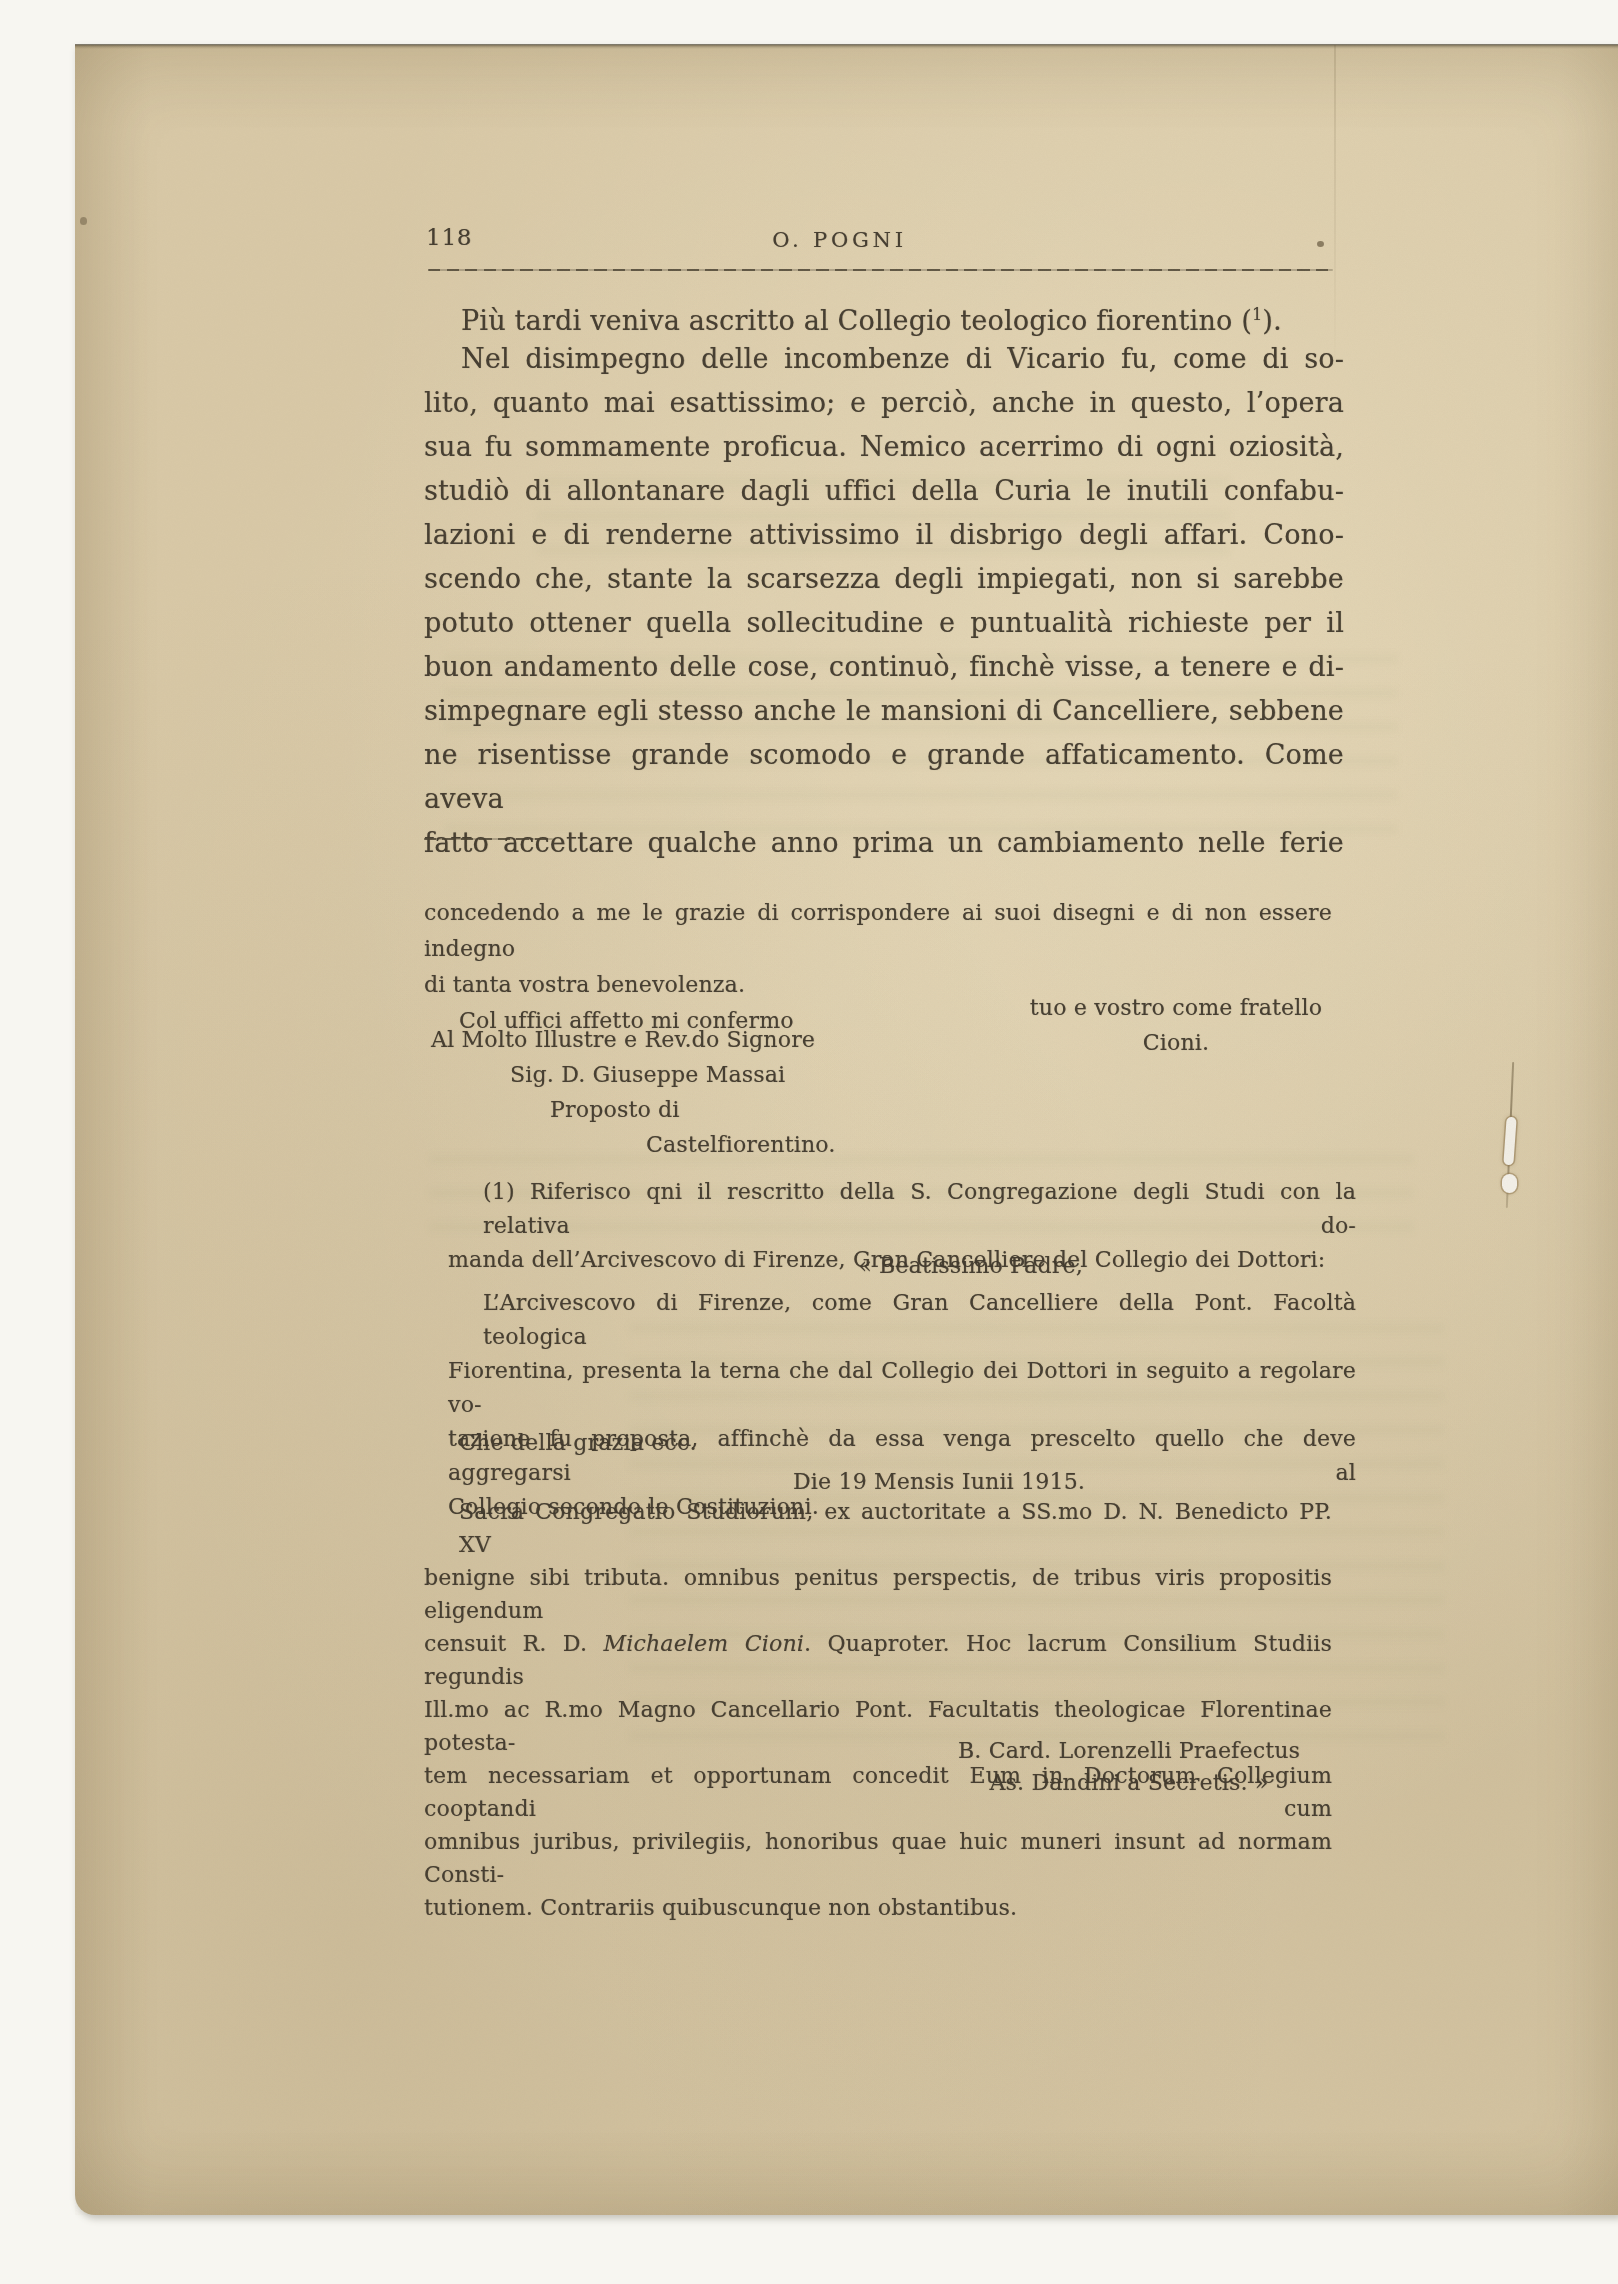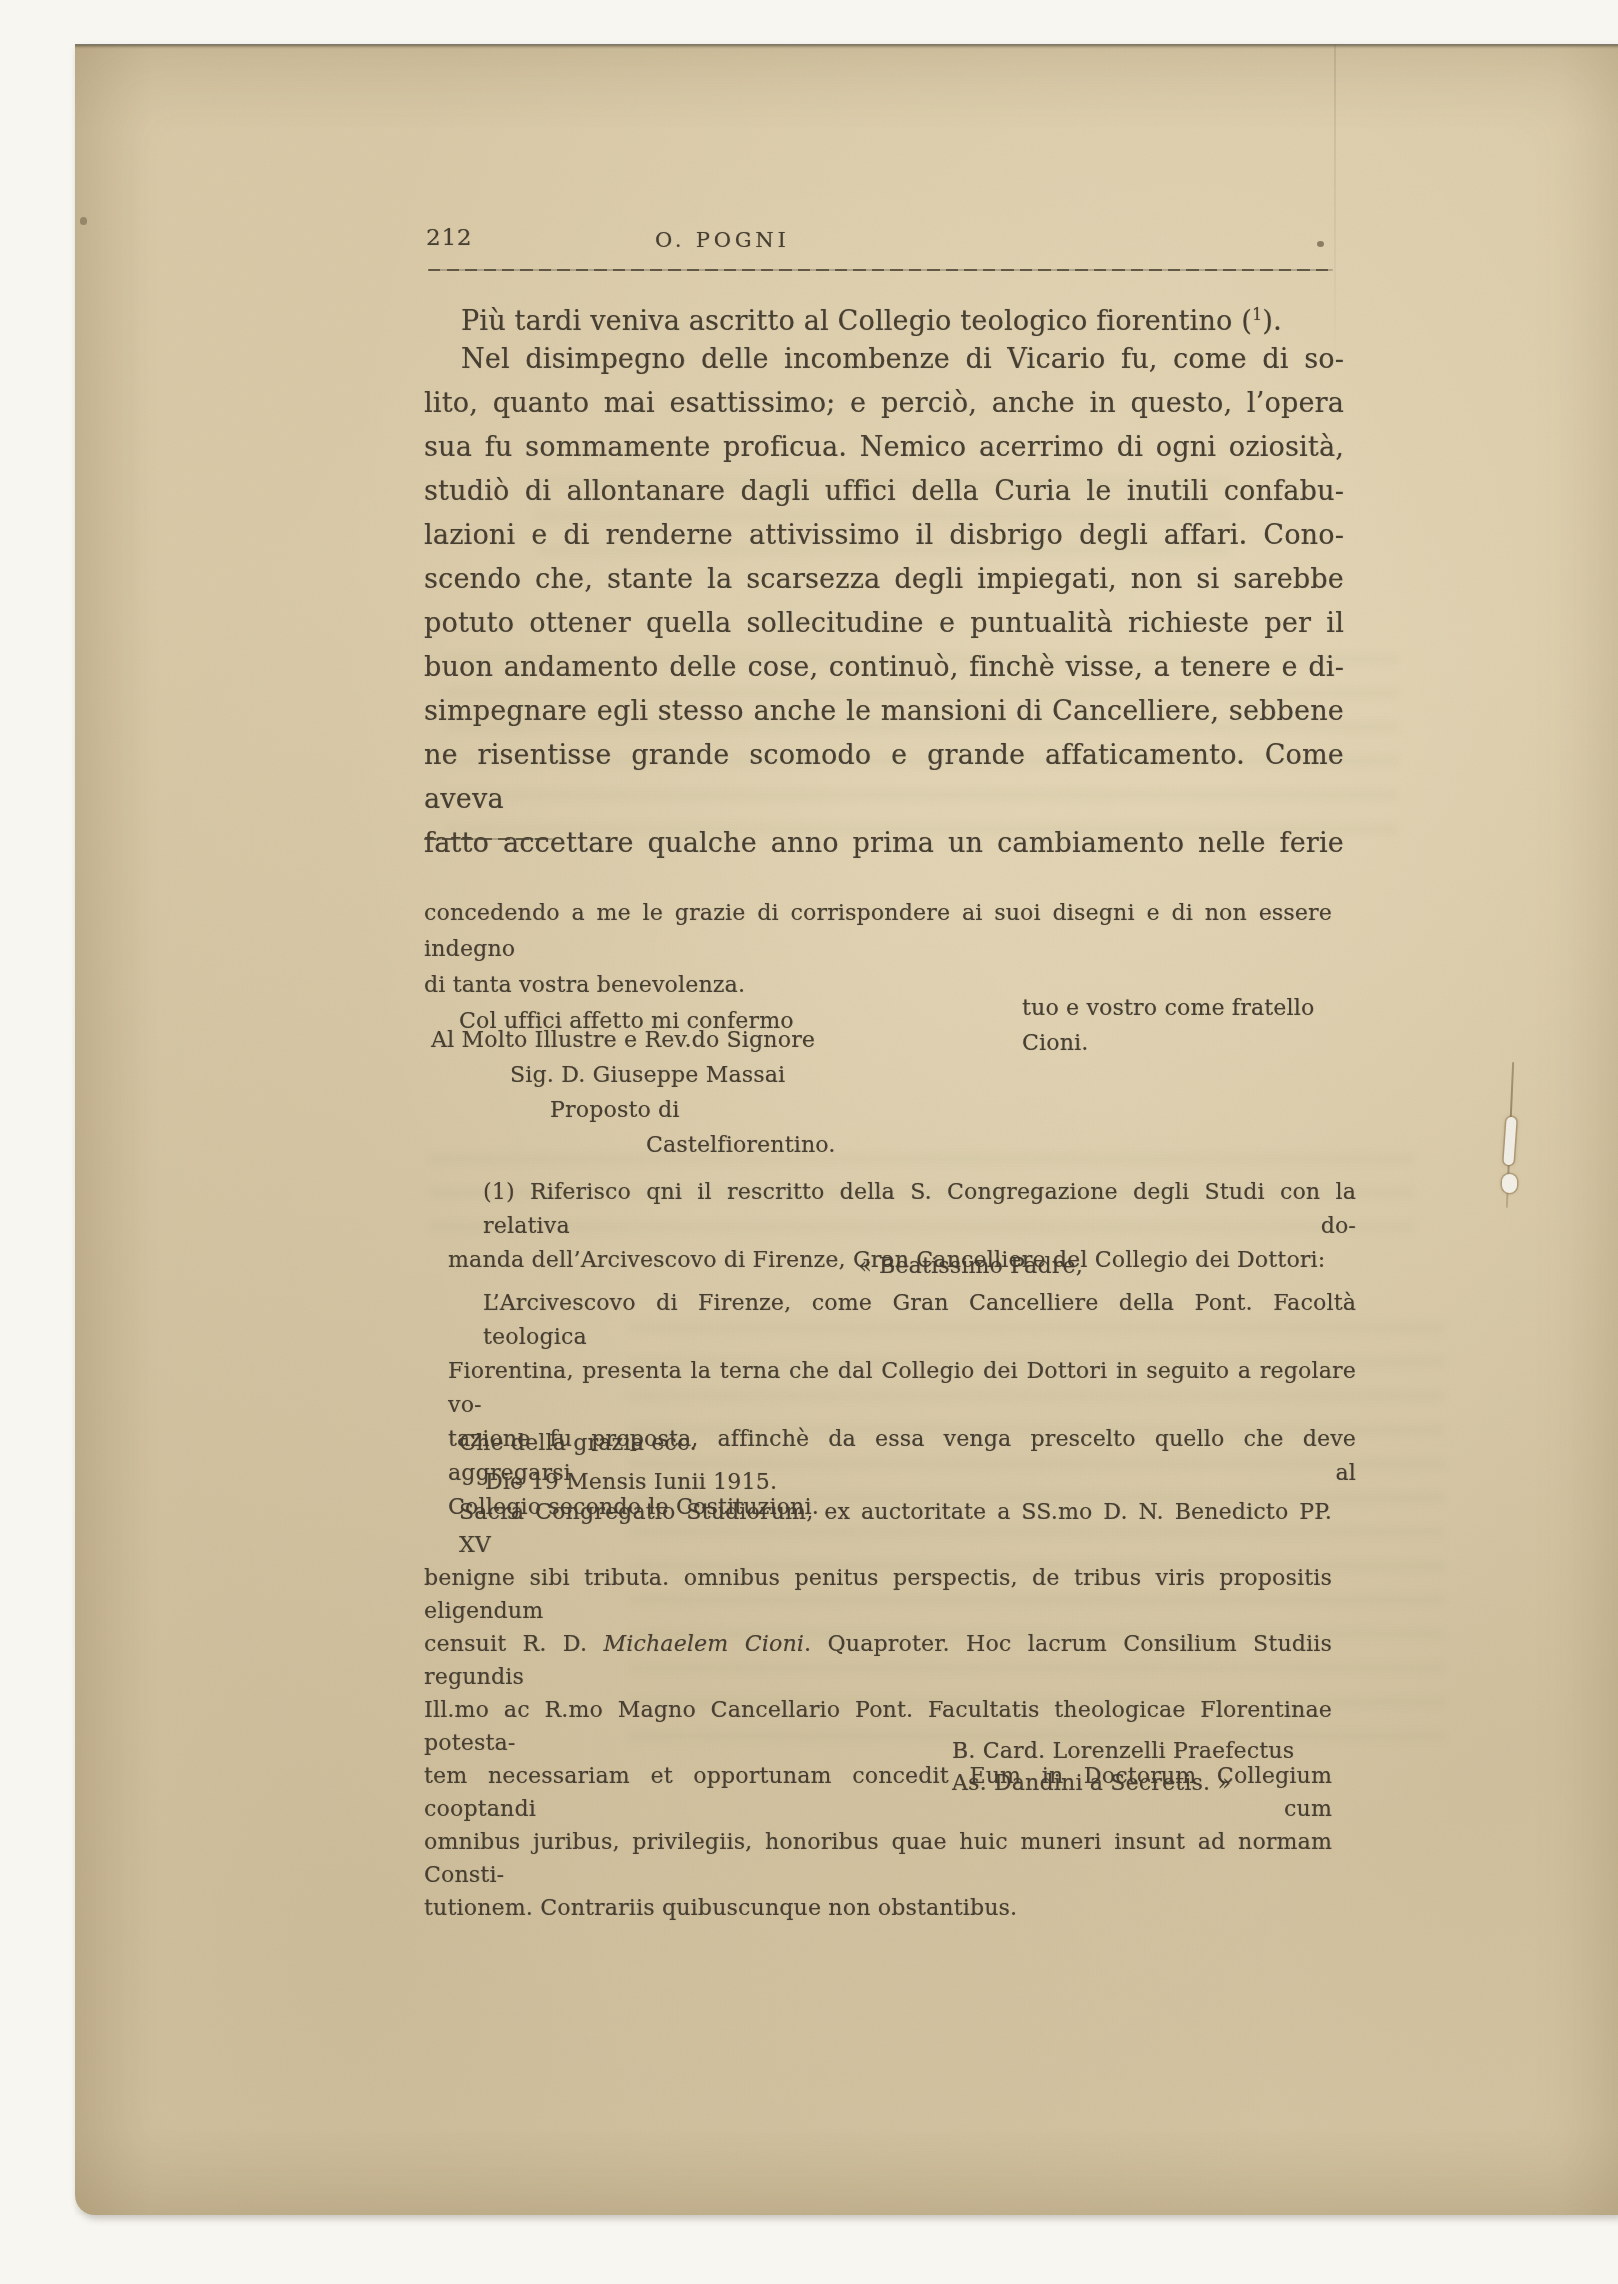--- a/index.html
+++ b/index.html
@@ -75,21 +75,21 @@
   .block { position: absolute; }
   .main-text { font-size: 27px; line-height: 44px; letter-spacing: 0.2px; }
   .fn-text   { font-size: 22px; line-height: 36px; letter-spacing: 0.2px; }
   .lh44 { line-height: 34px; margin-left: 24px; }
   .lh45 { line-height: 35px; }
   .lh43 { line-height: 33px; }
   .lh42 { line-height: 32px; }
   .jline { text-align: justify; text-align-last: justify; }
   .indent { padding-left: 37px; }
   .indent-sm { padding-left: 35px; }
-  .center { }
+  .center { text-align: center; }
   .it { font-style: italic; }
   .sup { vertical-align: 10px; font-size: 16px; }
 
   .header-num { font-size: 23px; letter-spacing: 0.8px; }
   .header-title { font-size: 21px; letter-spacing: 3.8px; }
   .rule {
     height: 2.3px;
     background: repeating-linear-gradient(90deg,
       rgba(72,64,48,0.85) 0px, rgba(72,64,48,0.85) 12.3px,
       rgba(72,64,48,0.30) 12.3px, rgba(72,64,48,0.30) 18.5px);
@@ -103,21 +103,21 @@
   <div class="page">
 
     <div class="page-top-edge"></div>
     <div class="page-left-crease"></div>
 
     <div class="ghost" style="left:462px; top:431px; width:693px; height:100px;"></div>
     <div class="ghost" style="left:369px; top:608px; width:954px; height:192px;"></div>
     <div class="ghost" style="left:354px; top:1108px; width:985px; height:100px;"></div>
     <div class="ghost" style="left:554px; top:1277px; width:816px; height:431px;"></div>
 
-    <div class="block ink header-num" style="left:351px; top:179px;">212</div>
+    <div class="block ink header-num" style="left:351px; top:179px;">118</div>
     <div class="block ink header-title center" style="left:580px; top:183px; width:369px;">O. POGNI</div>
     <div class="block rule" style="left:353px; top:224px; width:905px;"></div>
     <div class="speck speck-a"></div>
     <div class="speck speck-b"></div>
 
     <div class="block ink main-text" style="left:349px; top:248px; width:920px;">
       <div class="indent"><span>Più tardi veniva ascritto al Collegio teologico fiorentino </span><span>(</span><span class="sup">1</span><span>).</span></div>
     </div>
 
     <div class="block ink main-text" style="left:349px; top:292px; width:920px;">

